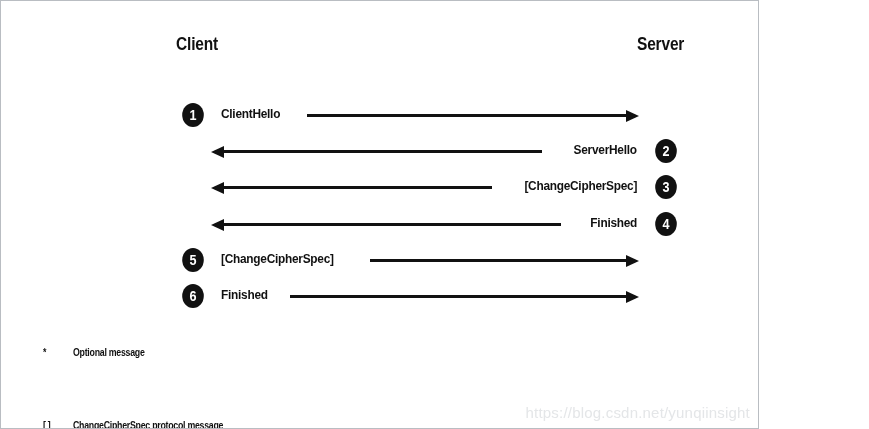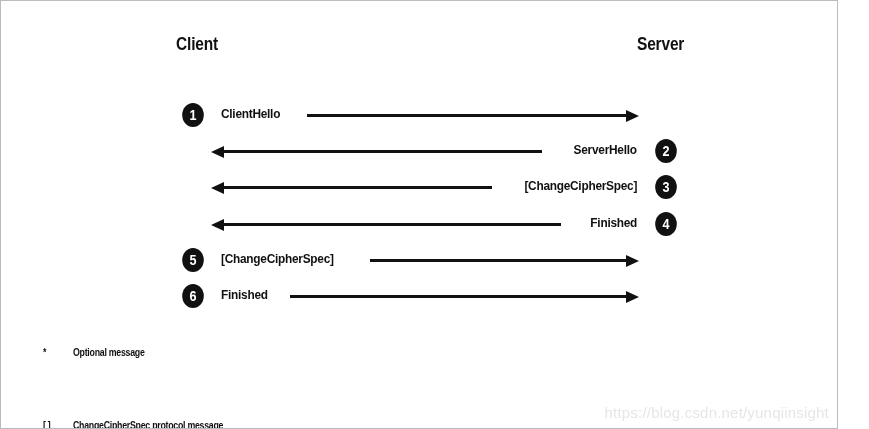--- a/index.html
+++ b/index.html
@@ -2,21 +2,21 @@
 <html><head>
 <meta charset="utf-8">
 <style>
   html, body {
     margin: 0;
     padding: 0;
     background: #ffffff;
   }
   #canvas {
     position: relative;
-    width: 838px;
+    width: 759px;
     height: 429px;
     background: #ffffff;
     border: 1px solid #b9bdc2;
     box-sizing: border-box;
     overflow: hidden;
     font-family: "Liberation Sans", sans-serif;
     color: #111111;
   }
 
   

